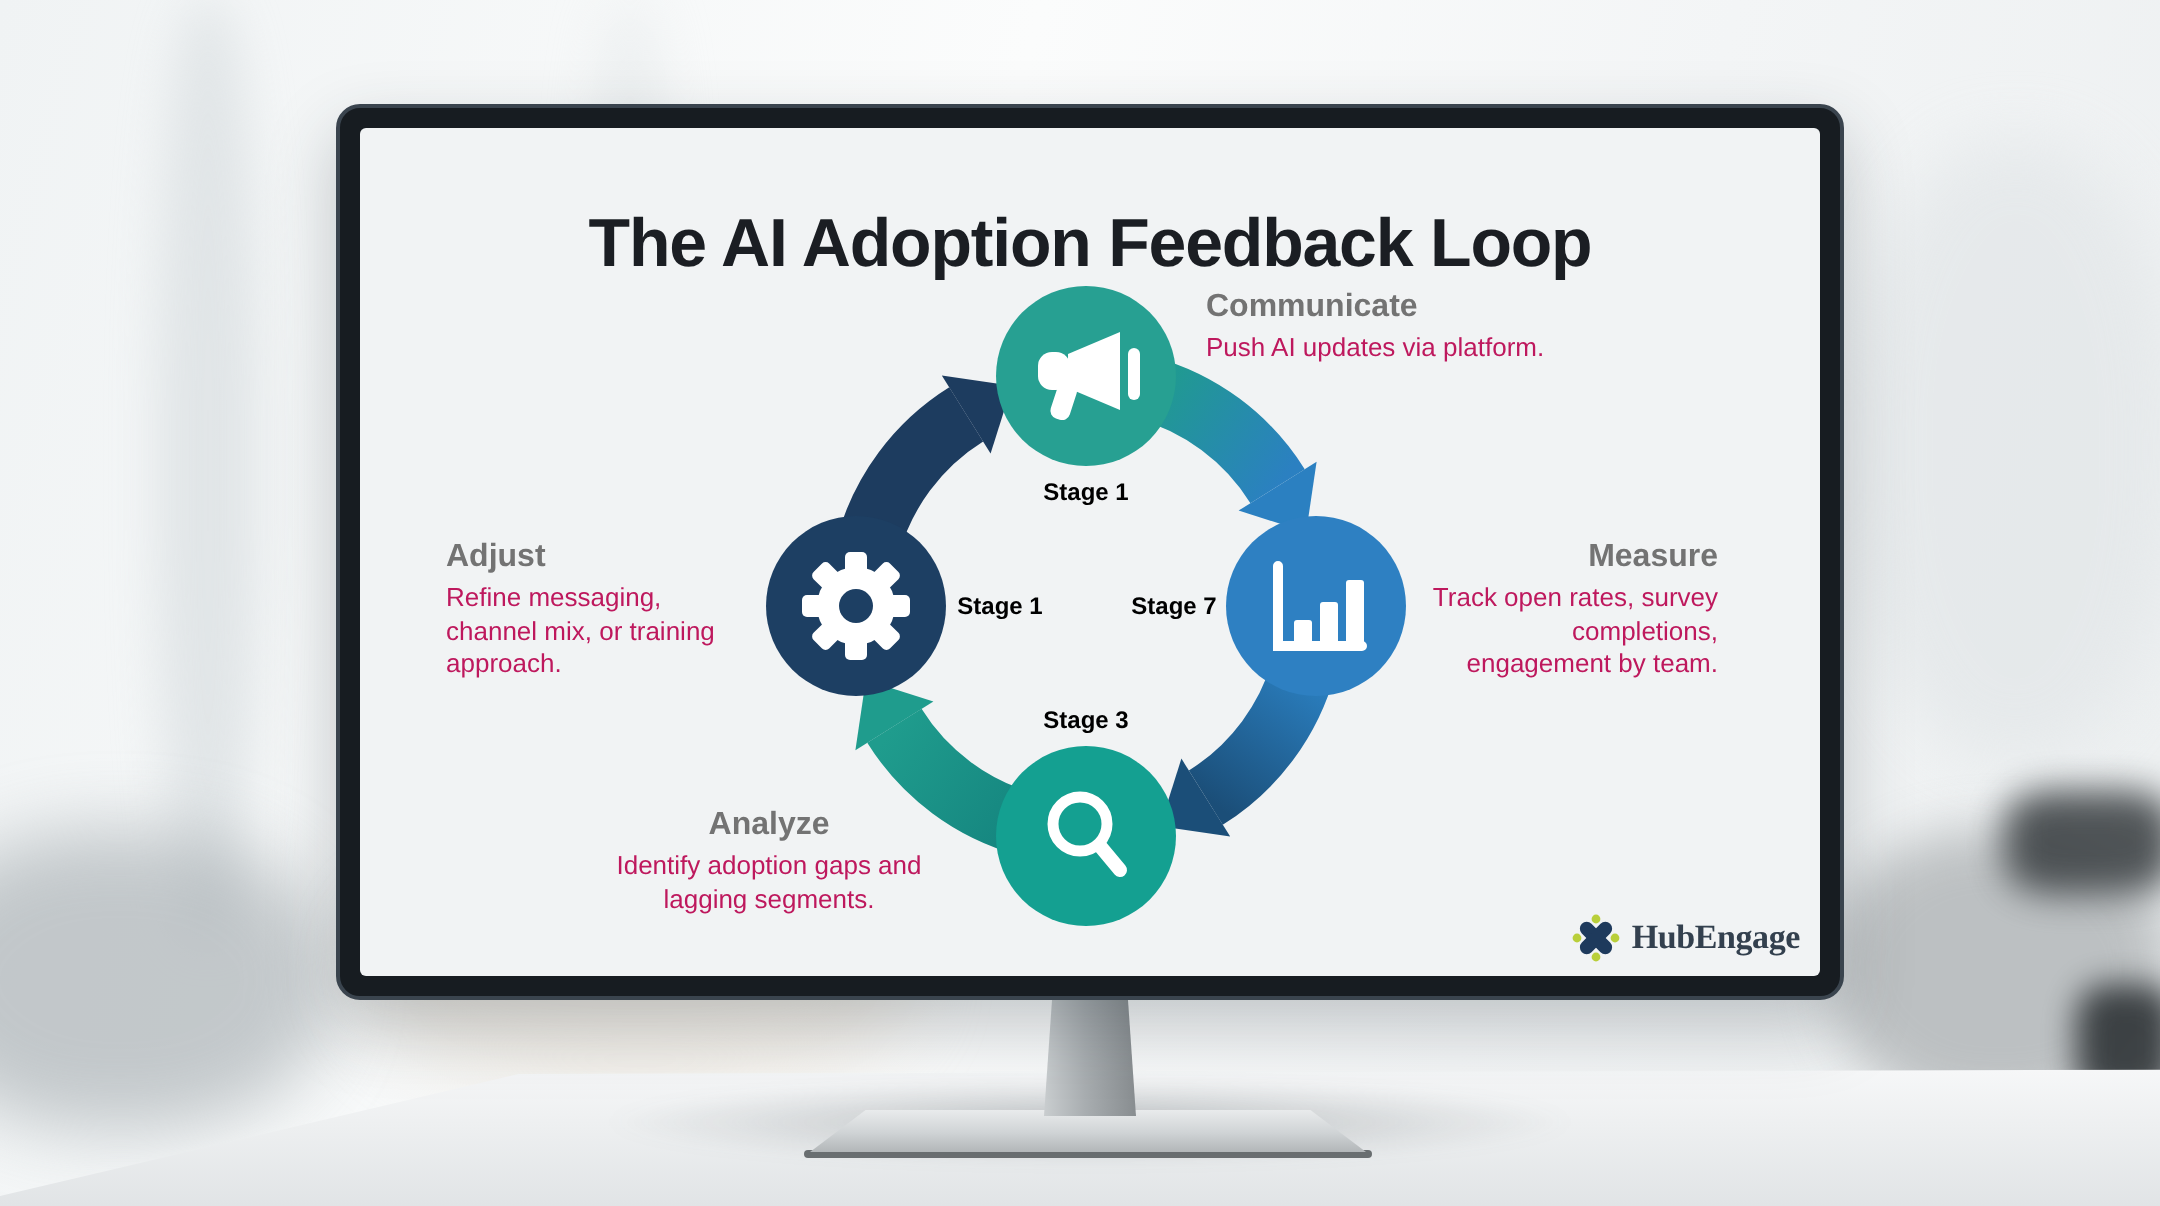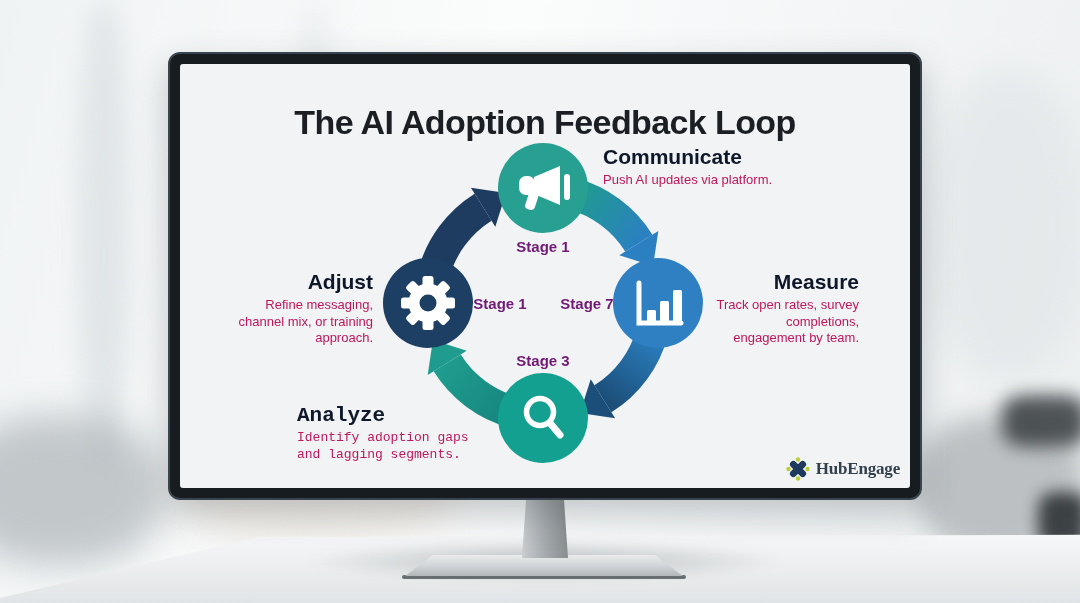--- a/index.html
+++ b/index.html
@@ -32,30 +32,30 @@
         background:#53585b;border-radius:2px;opacity:.85;}
   .monitor{position:absolute;left:168px;top:52px;width:754px;height:448px;
         background:#171c21;border:2px solid #3a444e;border-radius:12px;
         box-shadow:0 14px 34px rgba(40,52,60,.25);}
   .screen{position:absolute;left:10px;top:10px;right:10px;bottom:10px;
         background:#f1f3f4;border-radius:3px;overflow:hidden;}
   .title{position:absolute;top:16px;left:0;right:0;text-align:center;
         font-size:34px;font-weight:700;color:#1b1e23;letter-spacing:-.6px;}
   .diagram-svg{position:absolute;left:193px;top:69px;}
   .stage-label{position:absolute;transform:translate(-50%,-50%);
-        font-size:15px;font-weight:700;color:#701a75;white-space:nowrap;}
+        font-size:12px;font-weight:700;color:#000000;white-space:nowrap;}
   .sl1{left:363px;top:182px;} .sl2{left:407px;top:239px;}
   .sl3{left:363px;top:296px;} .sl4{left:320px;top:239px;}
   .stage-block{position:absolute;color:#1f2328;}
-  .stage-block h2{margin:0;font-size:21px;font-weight:700;color:#0f172a;}
+  .stage-block h2{margin:0;font-size:16px;font-weight:700;color:#737373;}
   .stage-block p{margin:3px 0 0 0;font-size:13px;line-height:1.28;color:#be185d;}
   .blk-communicate{left:423px;top:81px;width:215px;text-align:left;}
   .blk-measure{left:534px;top:206px;width:145px;text-align:right;}
-  .blk-adjust{right:537px;top:206px;width:150px;text-align:right;}
-  .blk-analyze{right:438px;top:340px;width:175px;text-align:left;font-family:Liberation Mono, monospace;}
+  .blk-adjust{right:537px;top:206px;width:150px;text-align:left;}
+  .blk-analyze{right:438px;top:340px;width:175px;text-align:center;}
   .logo{position:absolute;right:10px;bottom:6px;display:flex;align-items:center;gap:5px;font-family:Liberation Serif, serif;}
   .logo-text{font-size:17px;font-weight:700;color:#33404e;letter-spacing:-.2px;}
 </style>
 </head>
 <body>
 
 <div class="scene">
   <div class="blob b1"></div>
   <div class="blob b7"></div>
   <div class="blob b8"></div>

